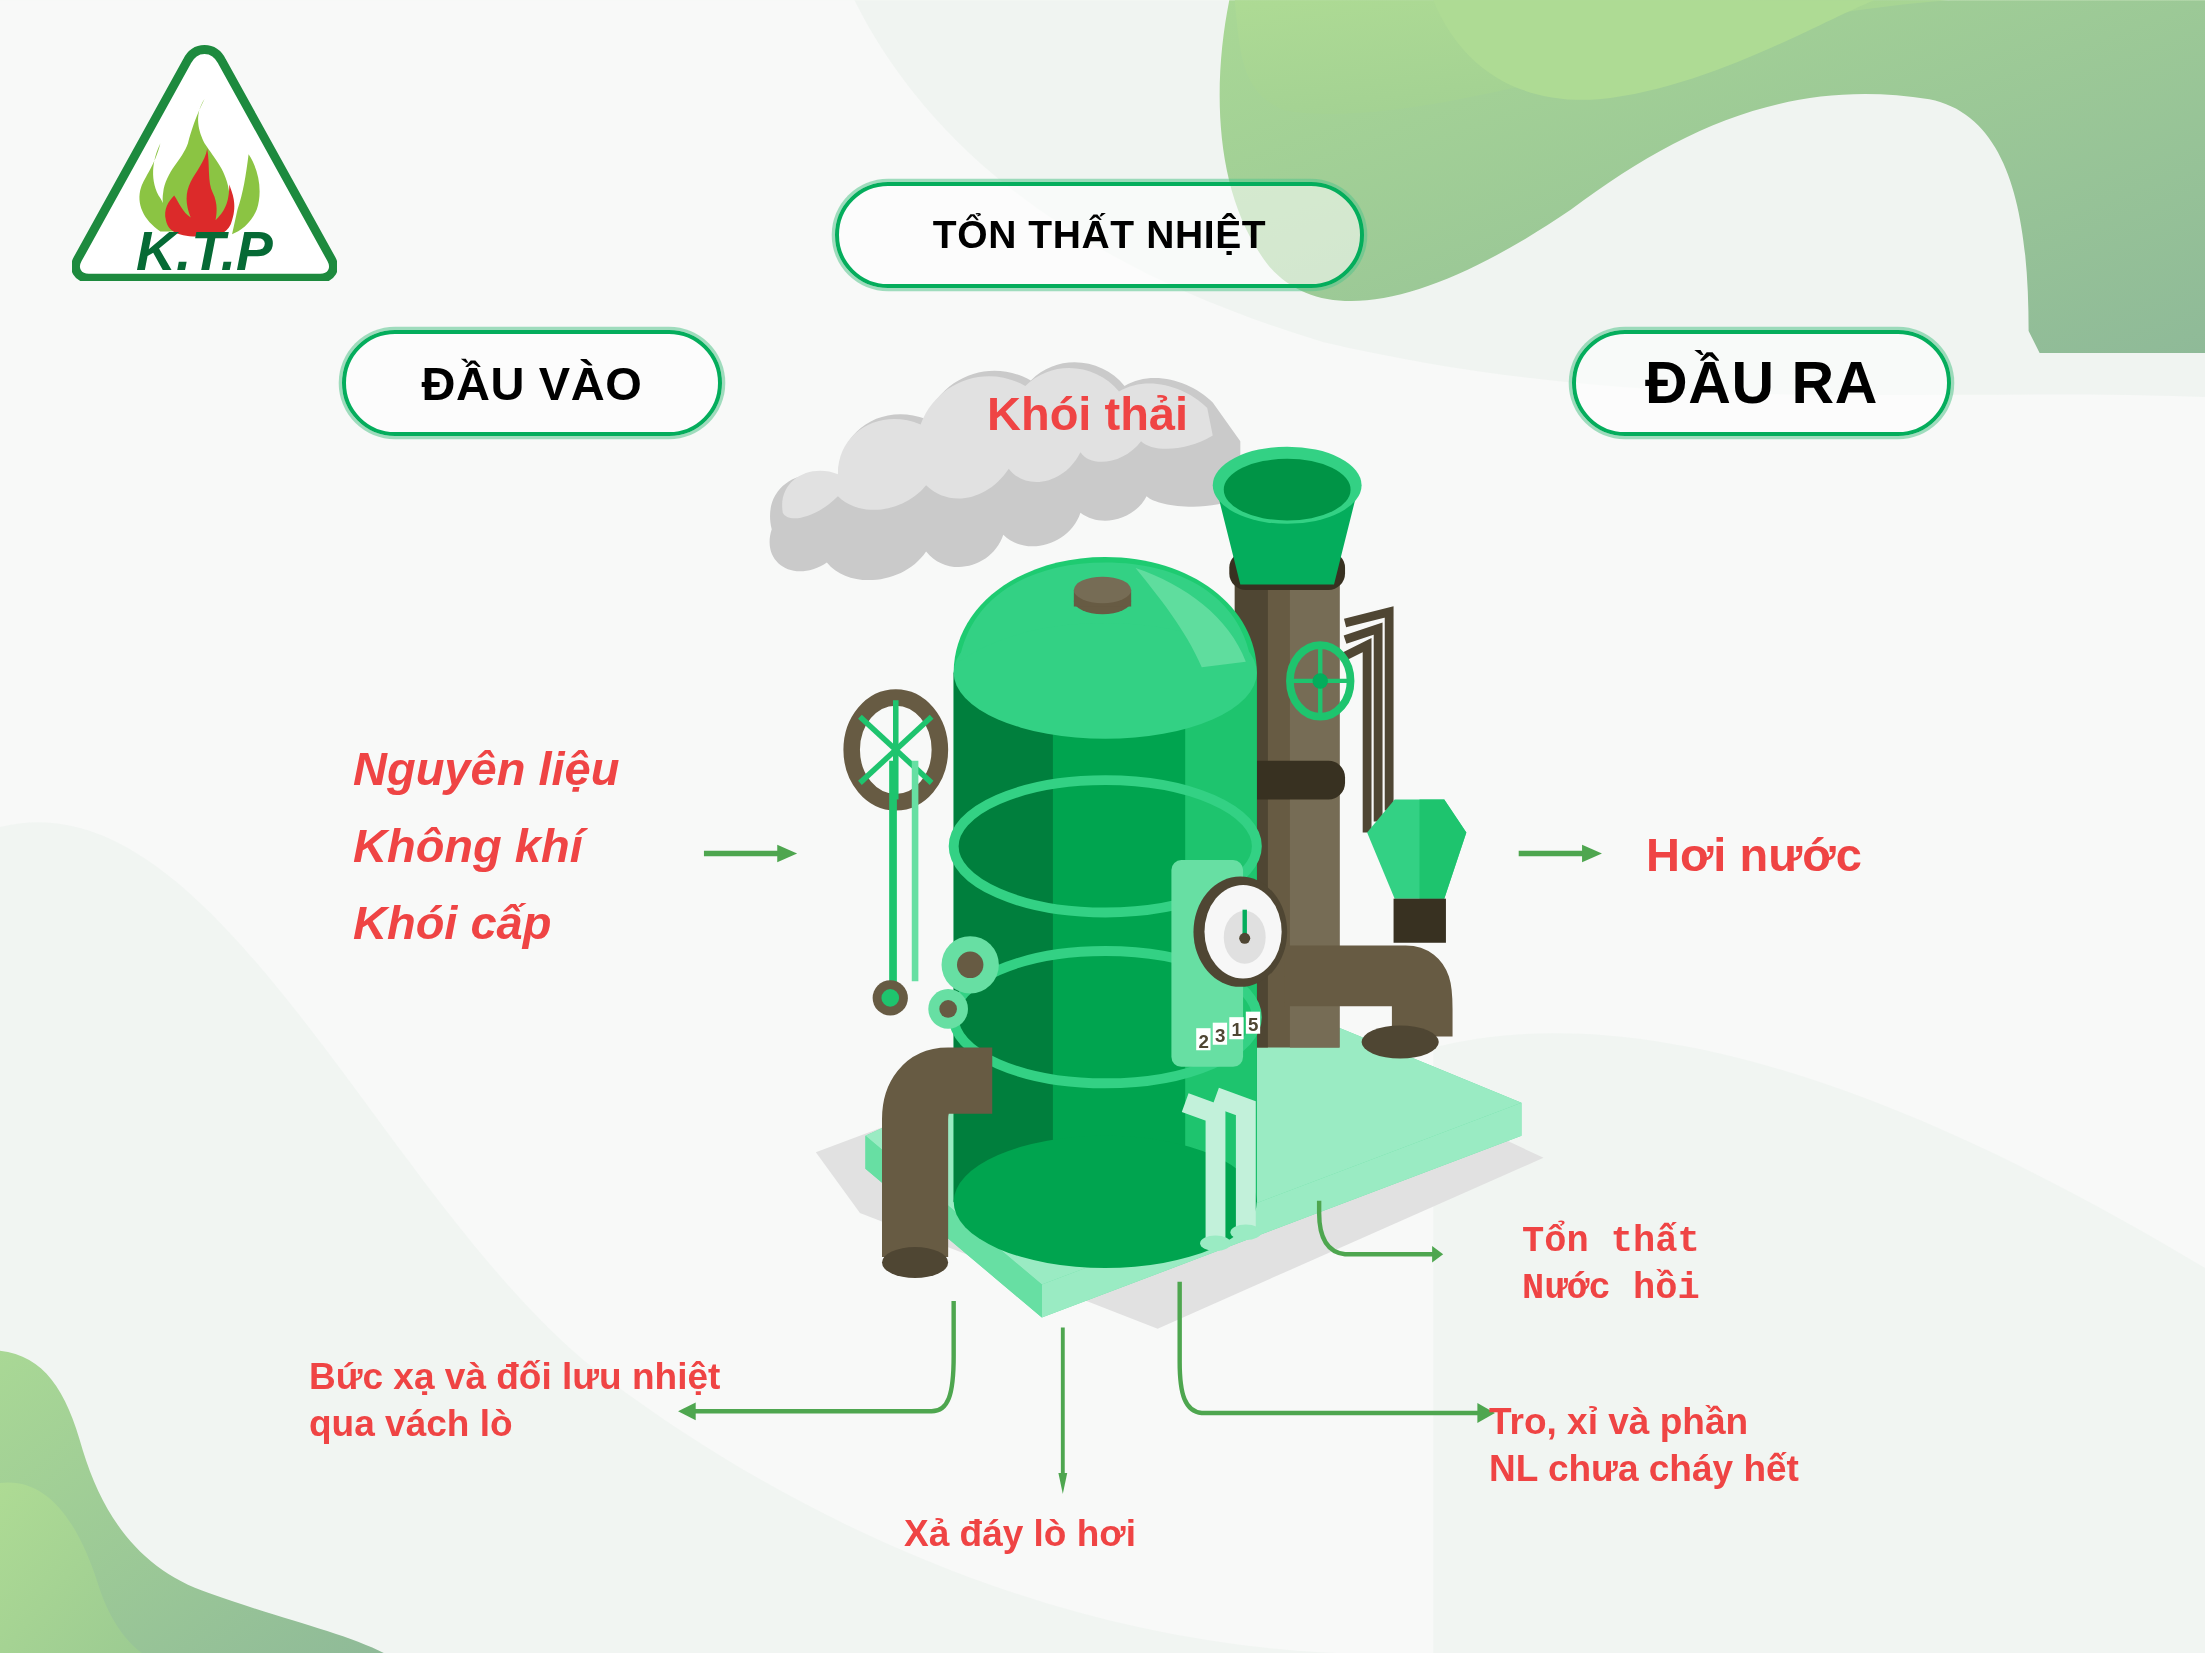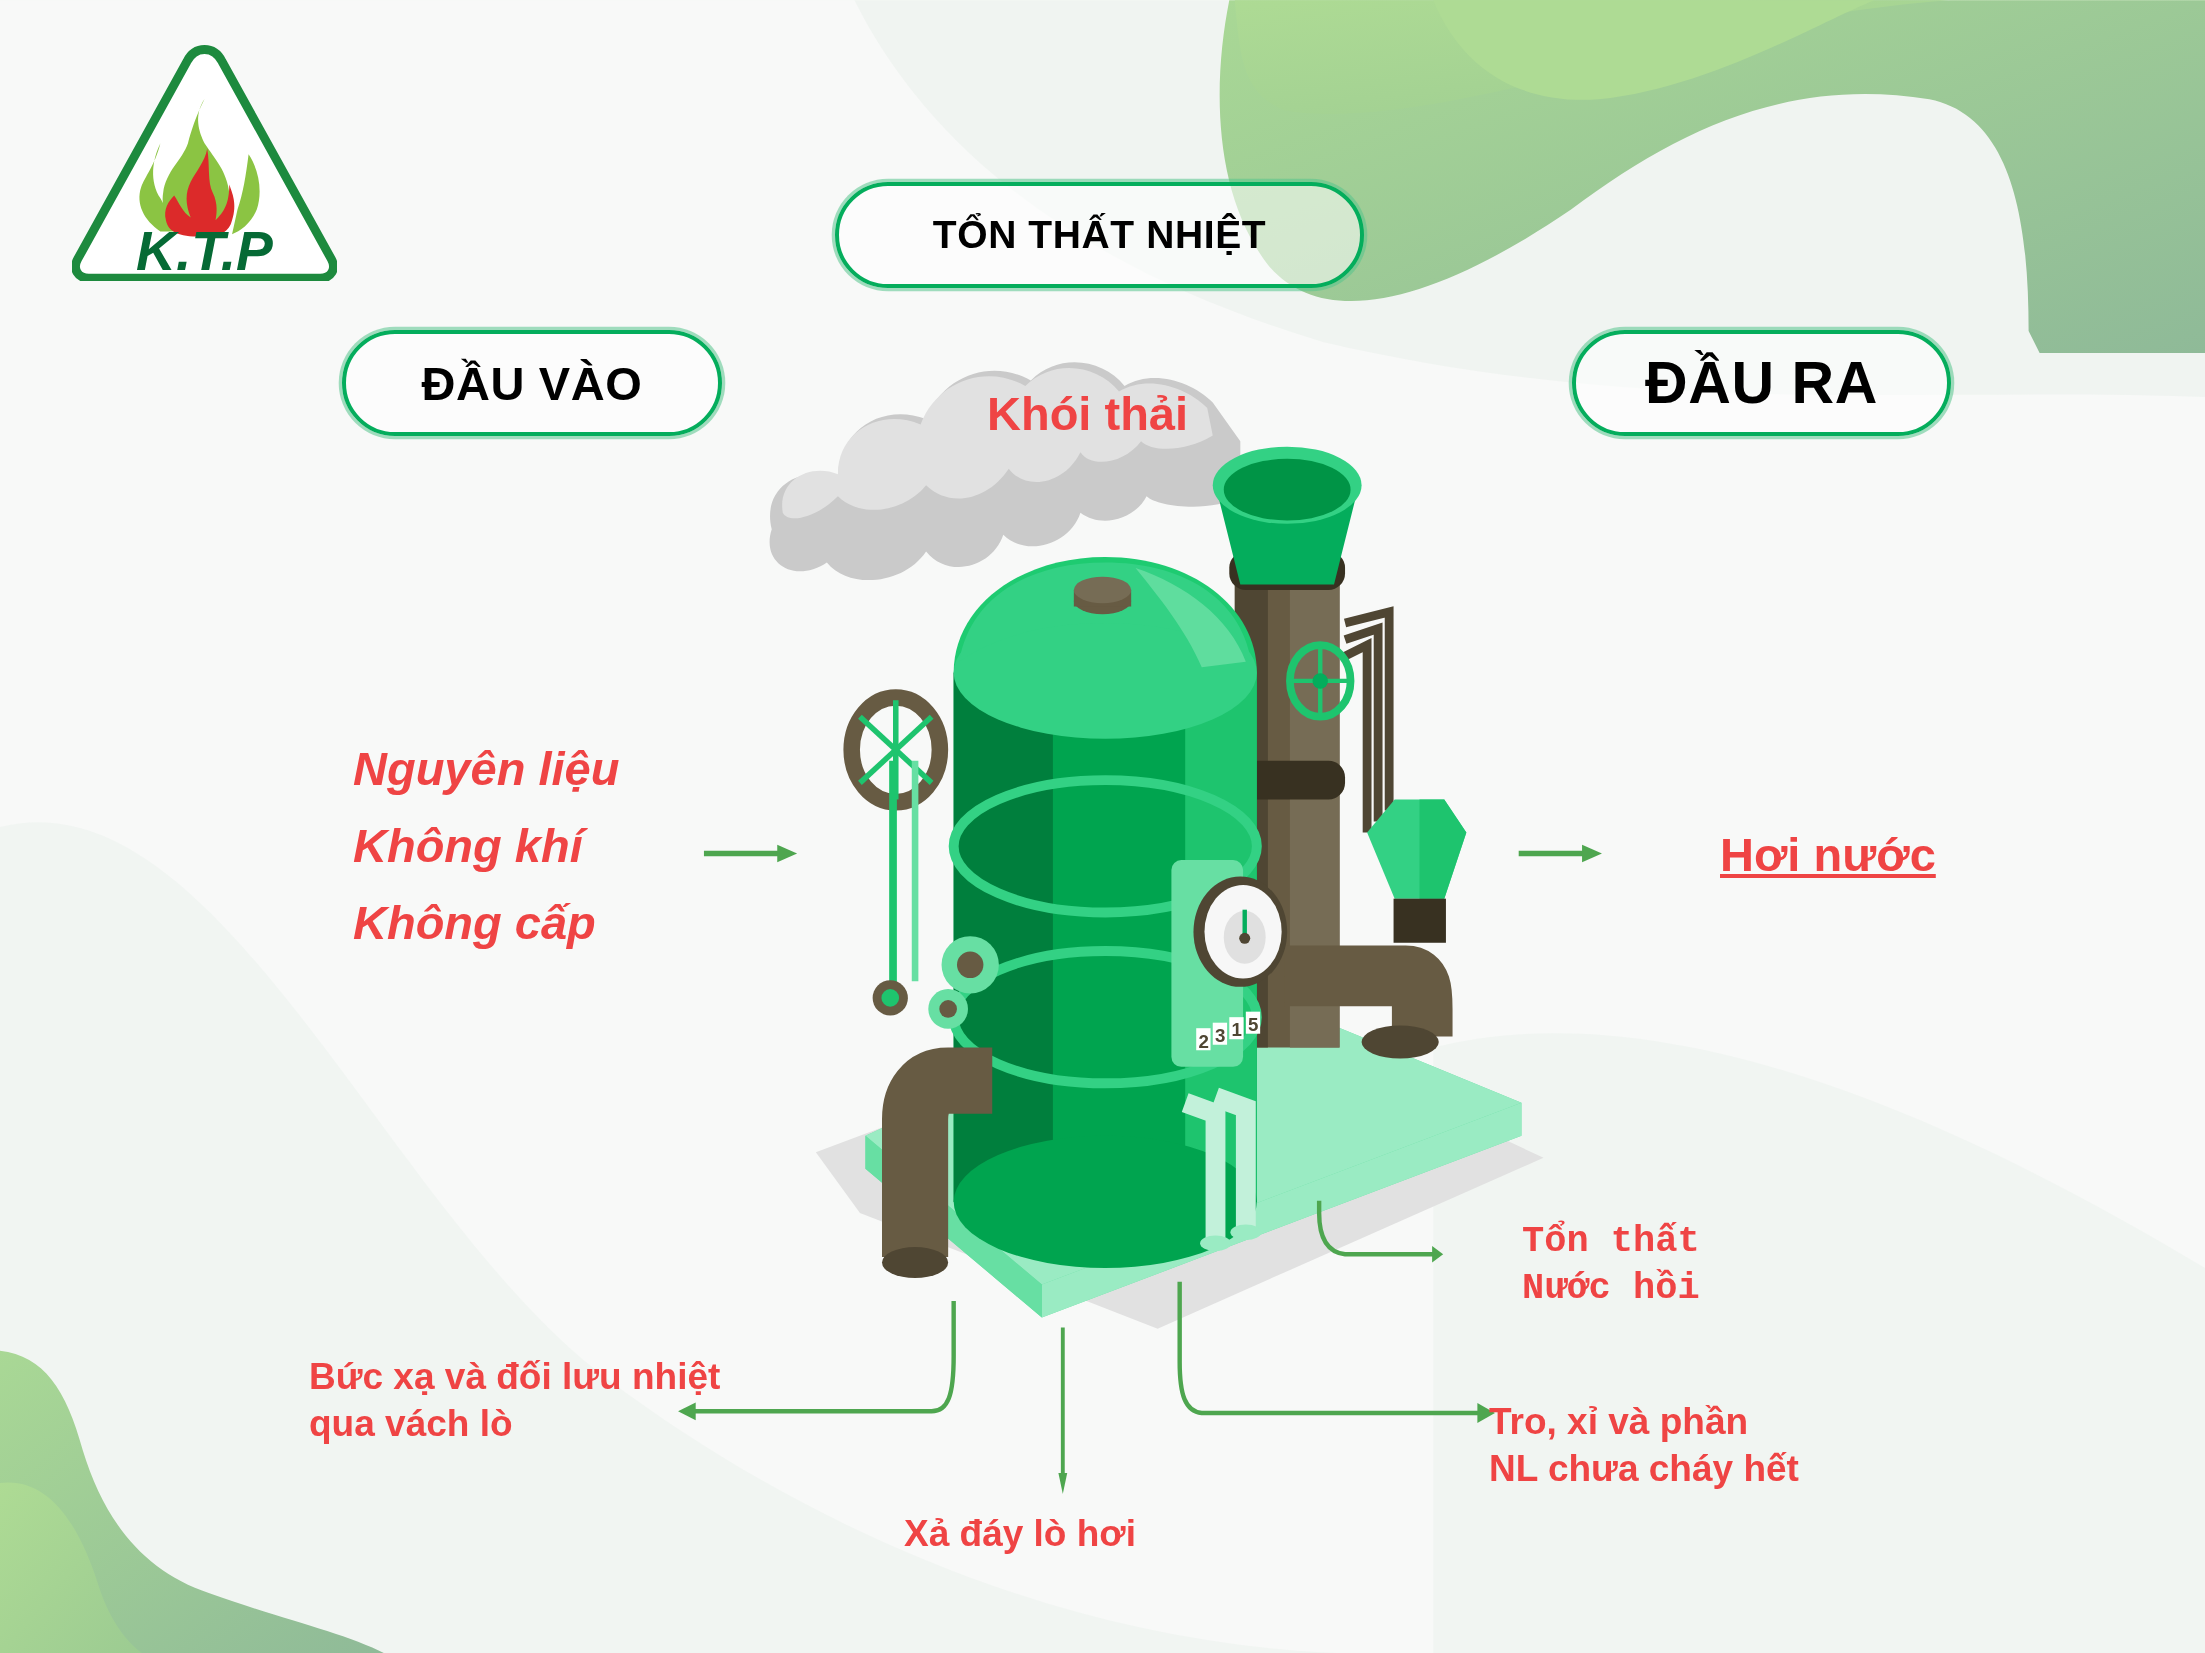--- a/index.html
+++ b/index.html
@@ -201,24 +201,24 @@
       <path d="M1730 2360 L1730 2460 C1730 2530 1720 2560 1690 2560 L1250 2560" stroke-width="8" fill="none"></path>
       <polygon points="1262,2544 1230,2560 1262,2576" stroke="none"></polygon>
     </g>
   </svg>
 
   <div class="label" style="left:987px;top:386px;font-size:47px;">Khói thải</div>
 
   <div class="label inputs" style="left:353px;top:730px;width:358px;font-size:47px;">
     <span class="line">Nguyên liệu</span>
     <span class="line">Không khí</span>
-    <span class="line">Không cấp</span>
-  </div>
-
-  <div class="label" style="left:1720px;top:827px;font-size:47px;text-decoration:underline;">Hơi nước</div>
+    <span class="line">Khói cấp</span>
+  </div>
+
+  <div class="label" style="left:1646px;top:827px;font-size:47px;">Hơi nước</div>
 
   <div class="label" style="left:1522px;top:1218px;width:276px;font-size:37px;line-height:47px;font-family:Liberation Mono, monospace;">
     <div>Tổn thất</div>
     <div>Nước hồi</div>
   </div>
 
   <div class="label" style="left:1489px;top:1398px;width:375px;font-size:37px;line-height:47px;">
     <div>Tro, xỉ và phần</div>
     <div>NL chưa cháy hết</div>
   </div>

